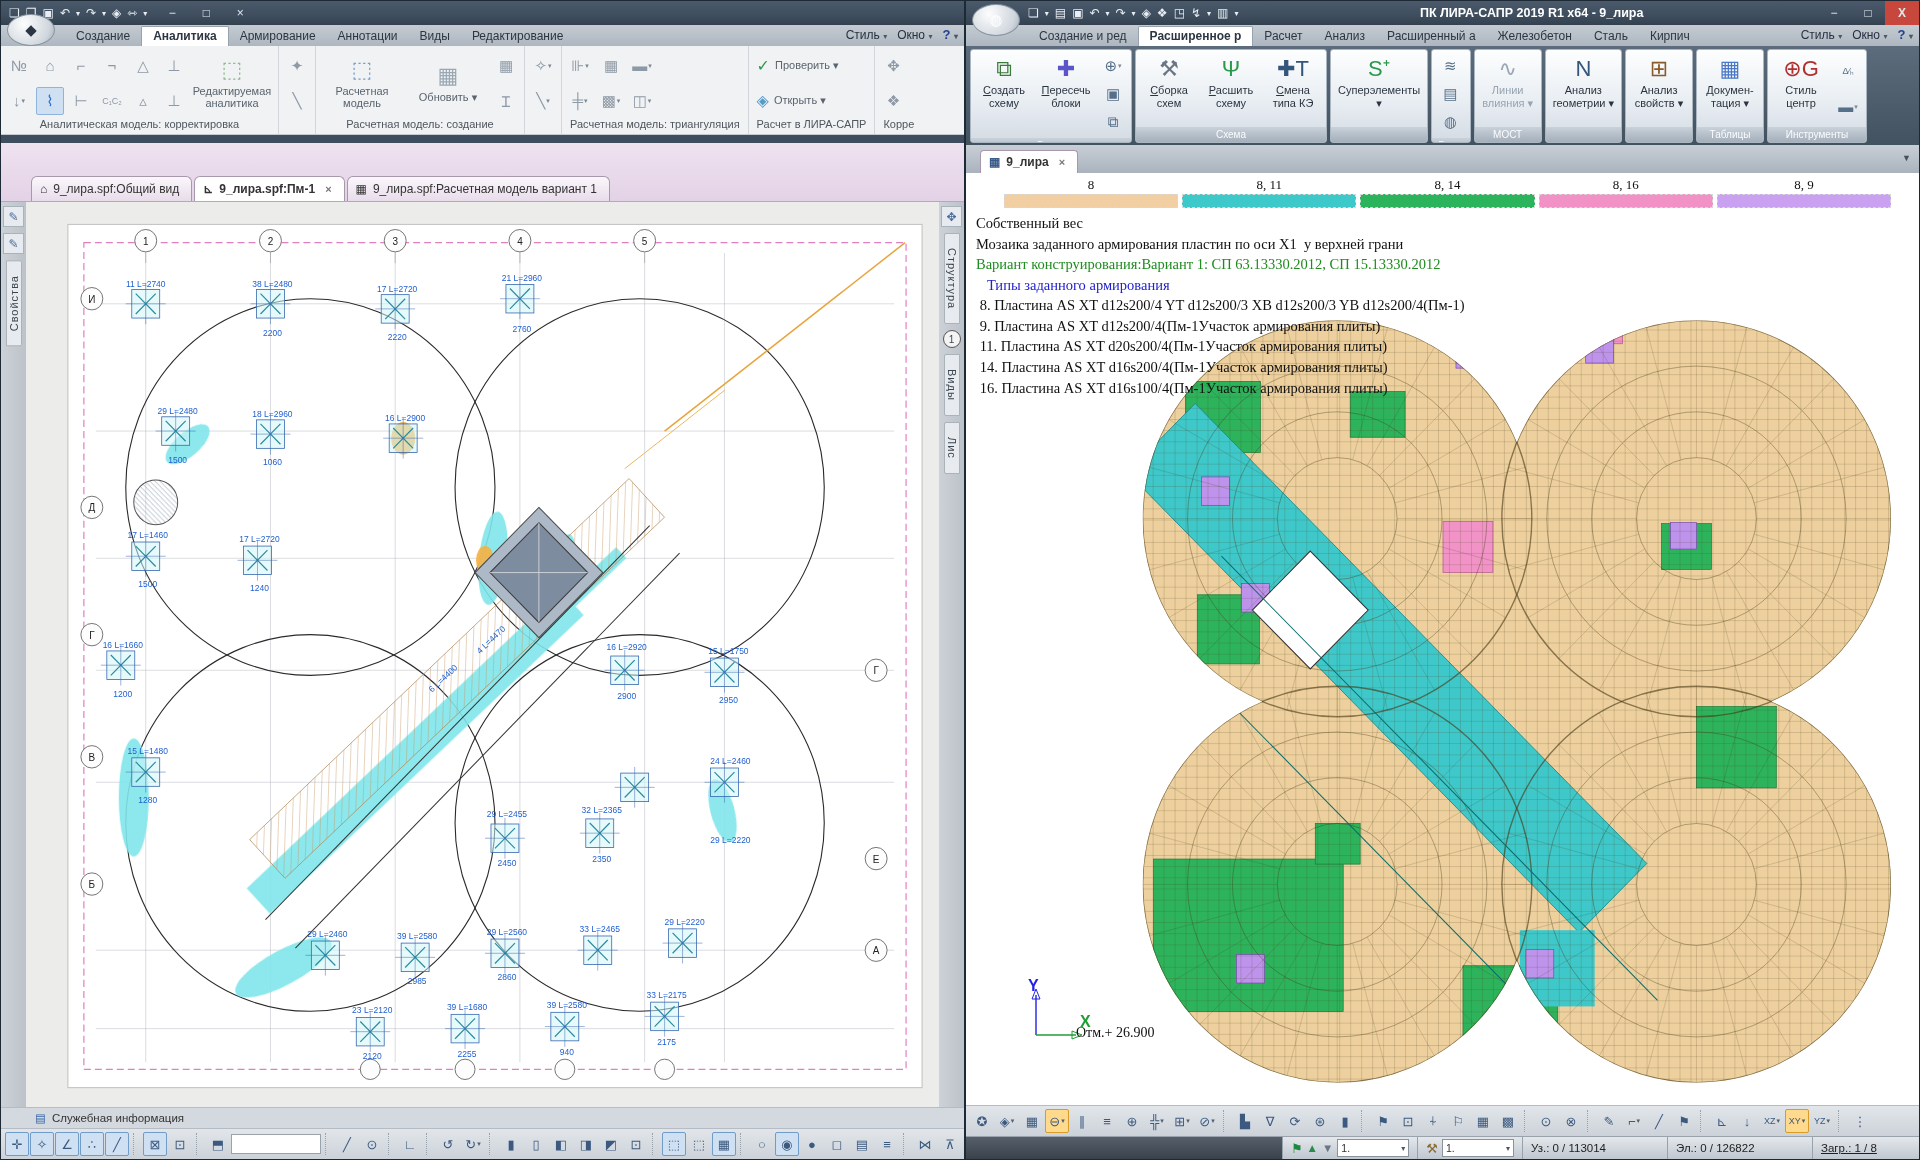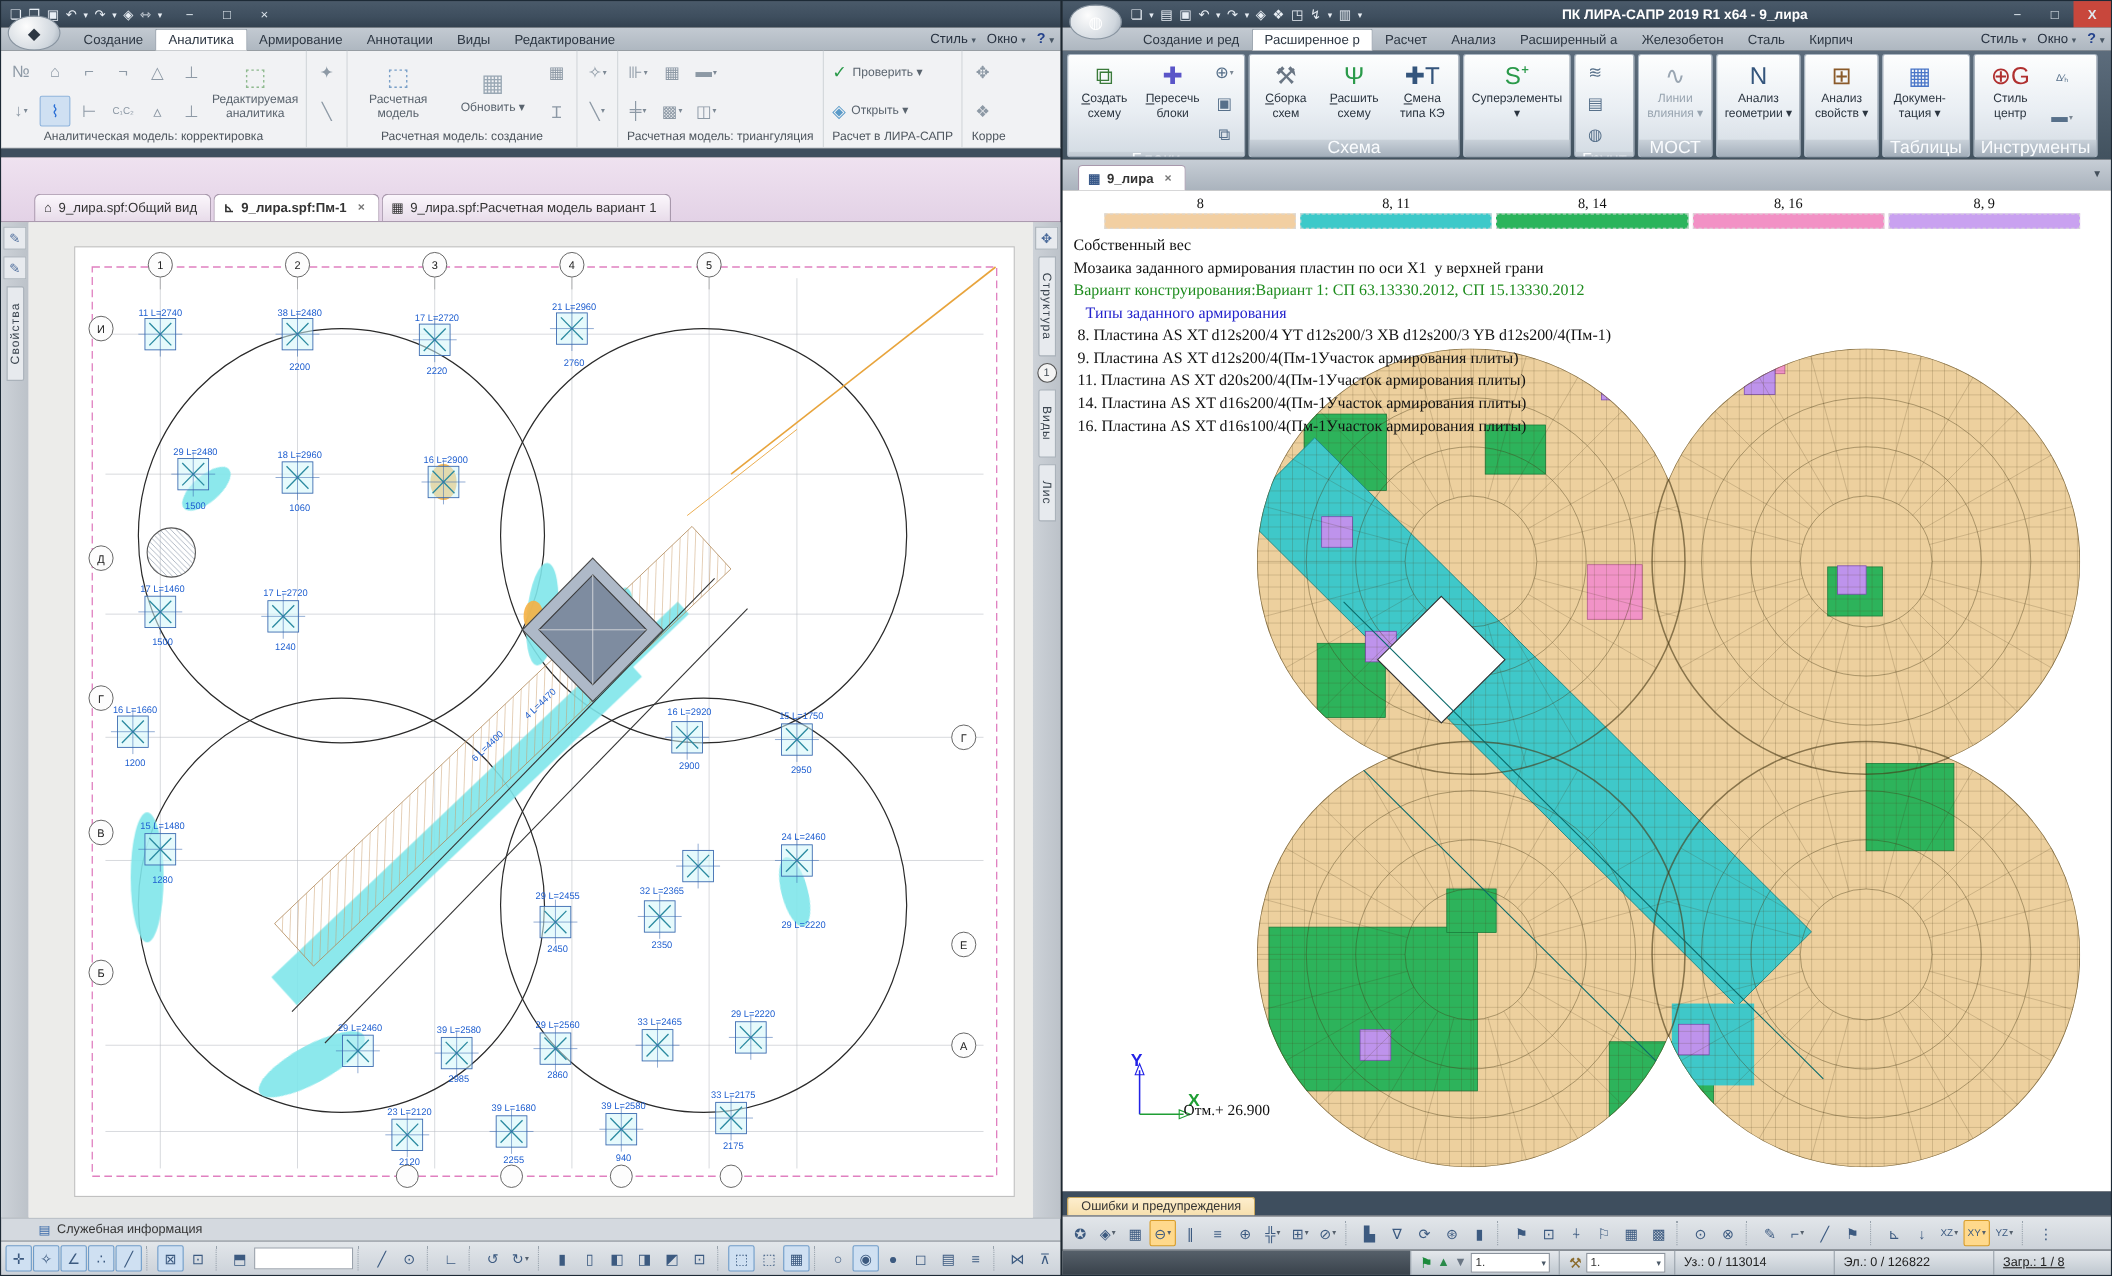--- a/index.html
+++ b/index.html
@@ -12,21 +12,21 @@
   .qat .qi{cursor:default;}
   .ttl{flex:1;text-align:center;font-weight:bold;font-size:12.5px;white-space:nowrap;overflow:hidden;}
   .winbtns{display:flex;height:24px;flex:none;}
   .wb{width:34px;display:flex;align-items:center;justify-content:center;font-size:12px;color:#dfe7ee;}
   .wb.close-red{background:var(--c-close-red);font-weight:bold;}
   
   .tabrow{height:21px;background:linear-gradient(#c3cad2,#aeb7c0);display:flex;align-items:flex-end;font-size:12px;color:#2c3642;flex:none;position:relative;}
   .applogo{width:46px;height:30px;margin-top:-12px;margin-left:6px;border-radius:50%;background:radial-gradient(circle at 35% 30%,#fdfdfd,#cfd6dd 70%,#9aa6b2);border:1px solid #8894a0;display:flex;align-items:center;justify-content:center;font-size:15px;z-index:5;flex:none;}
   .rtabs{display:flex;align-items:flex-end;height:21px;margin-left:10px;}
   .rtab{padding:2px 11px 3px;white-space:nowrap;}
-  .rtab.act{background:#fff;border:1px solid #98a2ac;border-bottom:none;border-radius:2px 2px 0 0;font-weight:normal;}
+  .rtab.act{background:#fff;border:1px solid #98a2ac;border-bottom:none;border-radius:2px 2px 0 0;font-weight:bold;}
   .menuR{position:absolute;right:6px;top:2px;display:flex;gap:10px;align-items:center;font-size:12px;color:#273140;}
   .menuR b{color:#23418c;font-weight:bold;font-size:13px;}
   .carat{font-size:8px;color:#4a5866;}
   
   .ribbonL{height:88px;background:#f1f2f4;border-bottom:1px solid #c5cad0;display:flex;flex:none;font-size:11px;color:#5a646e;}
   .rgL{display:flex;flex-direction:column;border-right:1px solid #d2d6da;padding:2px 4px 0;}
   .rgL .rows{flex:1;display:flex;gap:2px;}
   .rgL .lbl{height:16px;text-align:center;color:#4e565e;font-size:11px;white-space:nowrap;padding:0 4px;}
   .icol{display:flex;flex-direction:column;justify-content:space-around;}
   .irow{display:flex;gap:3px;align-items:center;}
@@ -34,21 +34,21 @@
   .sic.sel{background:#cfe0f2;border-color:#8fb4dc;color:#2a6fd6;}
   .sic .dd{font-size:7px;margin-left:1px;color:#7c8894;}
   .bigbtnL{display:flex;flex-direction:column;align-items:center;justify-content:center;width:84px;text-align:center;color:#5a646e;gap:2px;}
   .bigbtnL .bic{font-size:22px;color:#9aa8b4;}
   .chkbtn{display:flex;align-items:center;gap:5px;color:#5a646e;white-space:nowrap;padding:2px 4px;}
   .chkbtn .bic{font-size:16px;}
   
   .ribbonR{height:94px;background:linear-gradient(#5c6c7c,#42525f);display:flex;flex:none;padding:3px 4px 2px;gap:3px;font-size:11px;color:#2b3540;}
   .rgR{background:linear-gradient(#fdfefe,#e9eef3 55%,#d3dbe3);border:1px solid #aab6c2;border-radius:3px;display:flex;flex-direction:column;overflow:hidden;}
   .rgR .body{flex:1;display:flex;align-items:stretch;padding:2px 4px;gap:4px;}
-  .rgR .glbl{height:15px;background:linear-gradient(#c9d1d9,#a4afbb);color:#fafcfe;text-align:center;font-size:16px;line-height:15px;white-space:nowrap;padding:0 6px;}
+  .rgR .glbl{height:15px;background:linear-gradient(#c9d1d9,#a4afbb);color:#fafcfe;text-align:center;font-size:10px;line-height:15px;white-space:nowrap;padding:0 6px;}
   .bigR{display:flex;flex-direction:column;align-items:center;justify-content:flex-start;padding:2px 3px;min-width:52px;text-align:center;line-height:1.15;}
   .bigR .bic{font-size:22px;height:30px;display:flex;align-items:center;}
   .bigR u{text-decoration:underline;}
   .minicol{display:flex;flex-direction:column;justify-content:space-around;}
   
   .docbarL{height:58px;background:linear-gradient(#efe2f0,#e3d2e6);border-bottom:1px solid #b9a6bd;display:flex;align-items:flex-end;padding-left:30px;flex:none;}
   .dtab{height:24px;display:flex;align-items:center;gap:6px;padding:0 12px 0 8px;font-size:12px;color:#333;background:linear-gradient(#fbf7fc,#e8dcEA);border:1px solid #a898ac;border-bottom:none;border-radius:6px 6px 0 0;margin-right:2px;white-space:nowrap;}
   .dtab.act{background:#fff;font-weight:bold;}
   .dtab .x{color:#777;font-size:11px;margin-left:4px;}
   .darkstrip{height:8px;background:var(--c-titlebar);flex:none;}
@@ -1153,23 +1153,20 @@
           <line x1="18" y1="58" x2="18" y2="18" stroke="var(--c-axis-y-blue)" stroke-width="1.4"></line>
           <polygon points="18,12 14,22 22,22" fill="none" stroke="var(--c-axis-y-blue)"></polygon>
           <line x1="18" y1="58" x2="58" y2="58" stroke="var(--c-axis-x-green)" stroke-width="1.4"></line>
           <polygon points="64,58 54,54 54,62" fill="none" stroke="var(--c-axis-x-green)"></polygon>
           <text x="10" y="14" fill="var(--c-axis-y-blue)" font-size="16" font-weight="bold" id="ax-y">Y</text>
           <text x="62" y="50" fill="var(--c-axis-x-green)" font-size="16" font-weight="bold" id="ax-x">X</text>
         </svg>
         <div class="ely">Отм.+ 26.900</div>
       </div>
     </div>
-    <div class="errrow">
-      <div class="errtab">Ошибки и предупреждения</div>
-    </div>
     <div class="tbrow" id="rw-toolbar">
         <div class="tbi">
           <span>✪</span>
         </div>
         <div class="tbi">
           <span>◈</span>
           <span class="dd">▾</span>
         </div>
         <div class="tbi">
           <span>▦</span>

